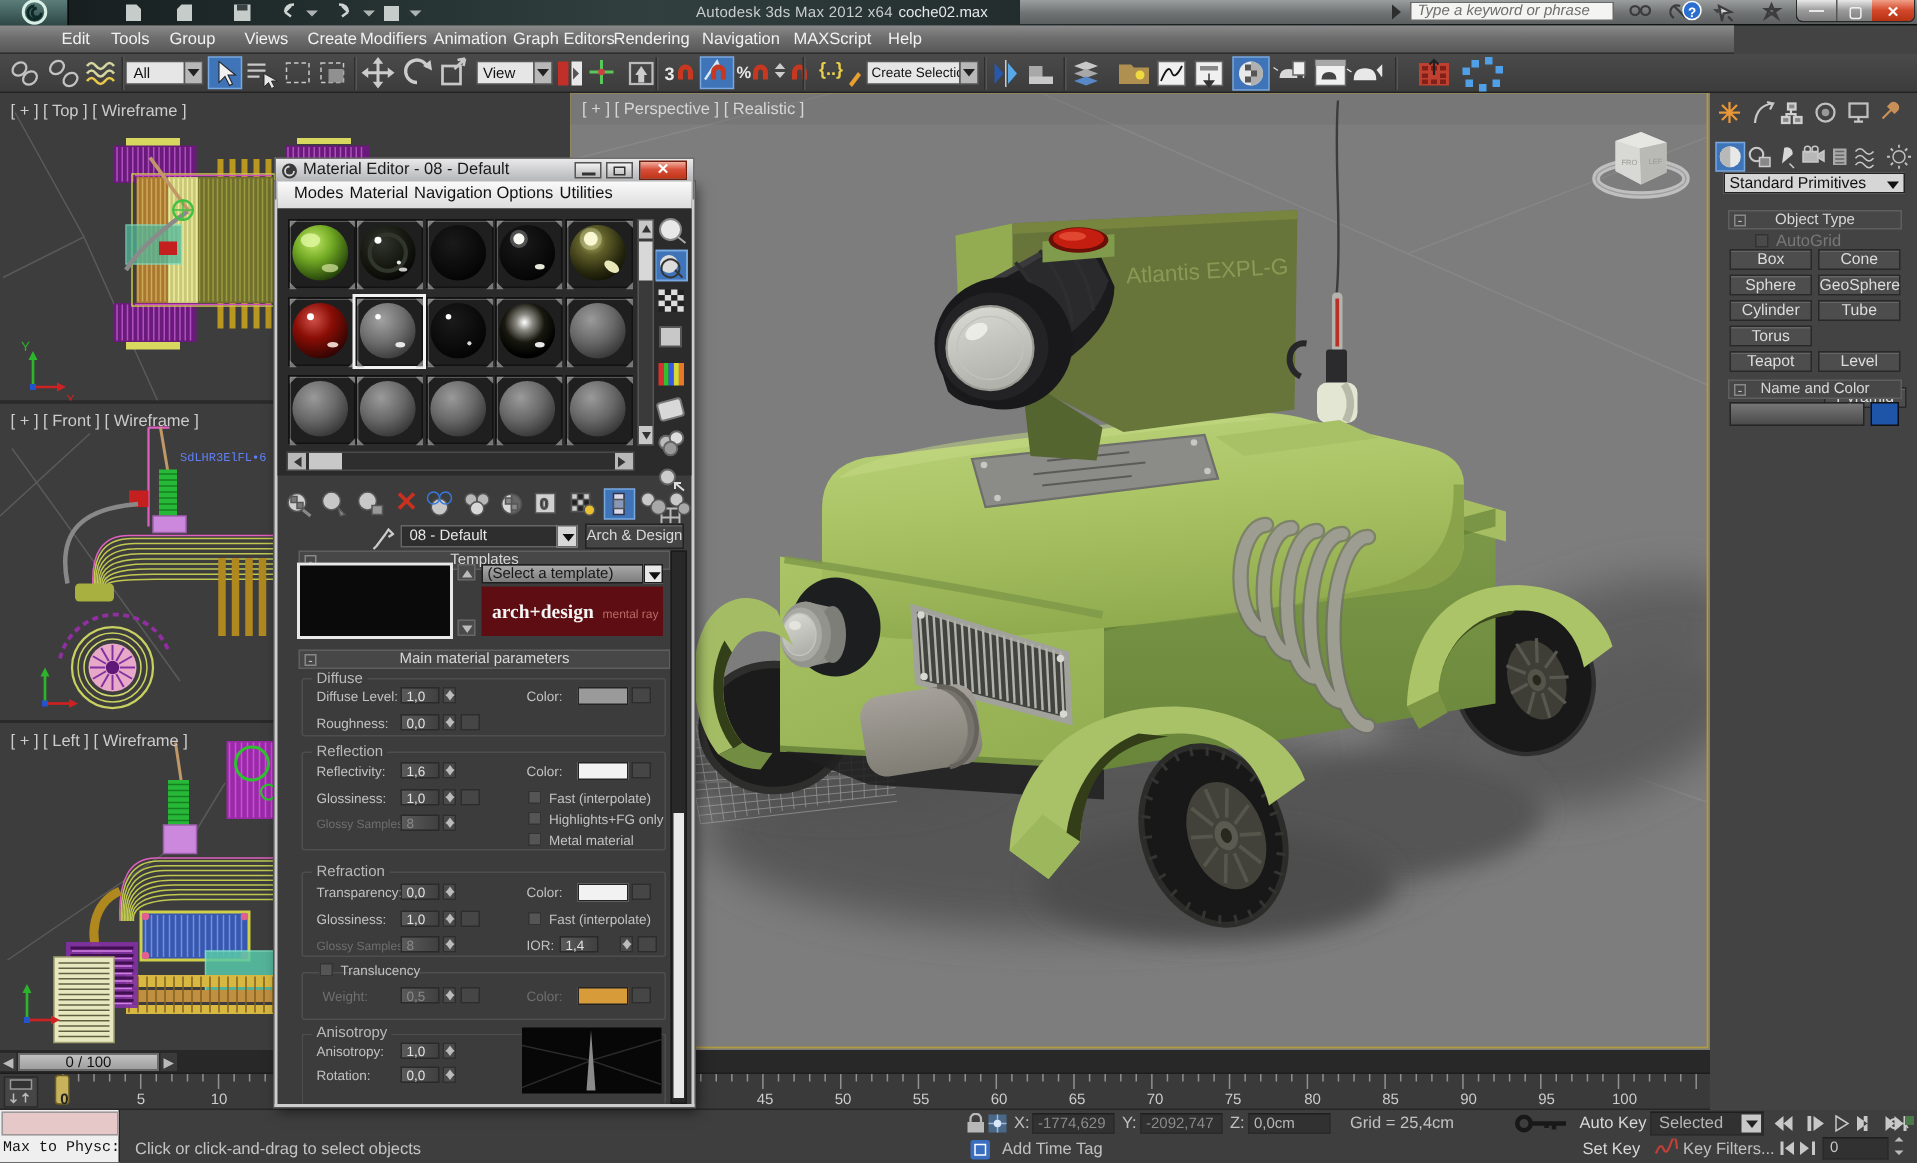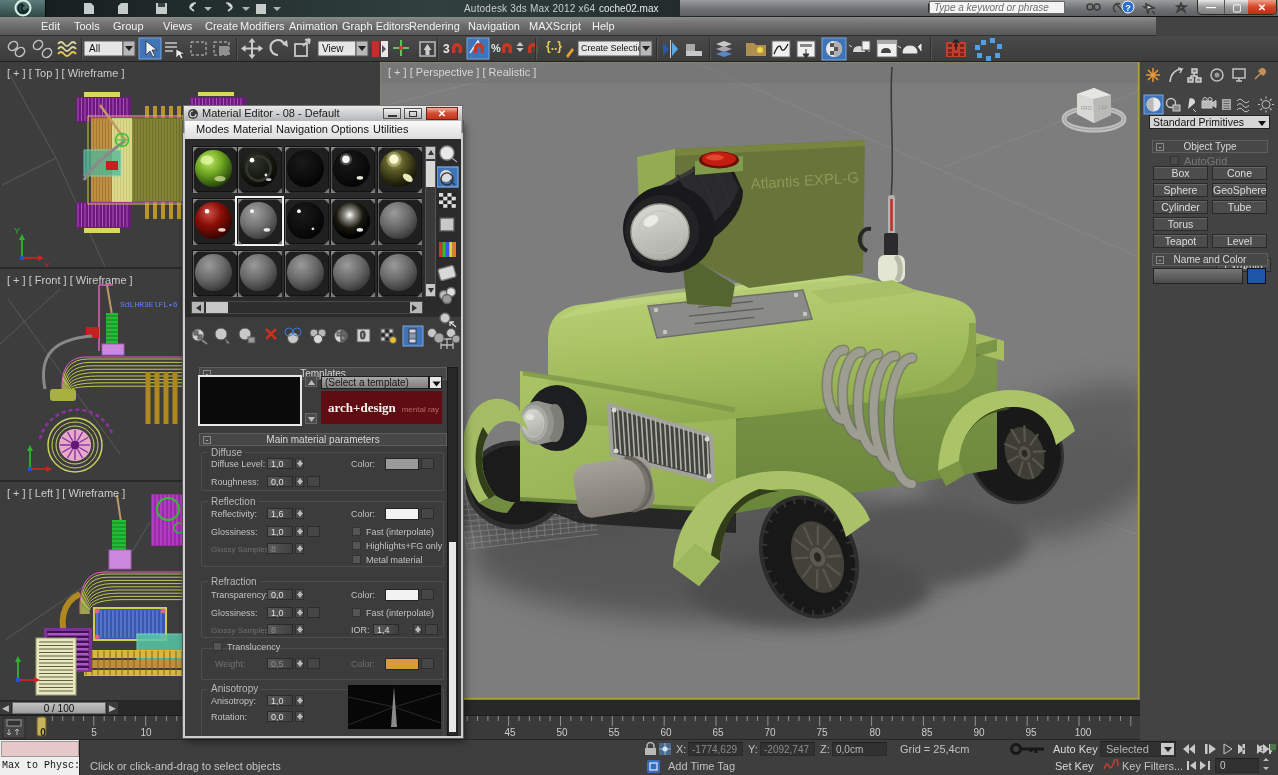--- a/index.html
+++ b/index.html
@@ -5,21 +5,21 @@
 .abs{position:absolute;}
 #stage{position:relative;width:1278px;height:775px;}
 
 #titlebar{left:0;top:0;width:1278px;height:17px;background:linear-gradient(90deg,#141a1b 0%,#23302f 18%,#31403e 34%,#273233 48%,#1c2425 60%,#121718 78%,#0c0f10 100%);}
 #appbtn{left:0;top:0;width:46px;height:17px;background:linear-gradient(180deg,#5b7d7a,#2e4745);border-right:1px solid #0a0a0a;}
 #appbtn svg{position:absolute;left:8px;top:0px;}
 #qat{left:70px;top:0;height:17px;color:#cfd6d4;}
 #titletext{left:464px;top:3px;color:#c9cdcc;font-size:10px;letter-spacing:.2px;}
 #filetext{left:599px;top:3px;color:#e6e9e8;font-size:10px;}
 #infocenter{left:680px;top:0;width:598px;height:16px;background:linear-gradient(180deg,#9a9e9f,#6f7374 55%,#5c6061);}
-#searchbox{left:249px;top:1px;width:136px;height:13px;background:#f4f4f2;border:1px solid #6a6a6a;color:#6e6e6e;font-style:italic;font-size:10px;padding-left:4px;line-height:12px;}
+#searchbox{left:260px;top:1px;width:136px;height:13px;background:#f4f4f2;border:1px solid #6a6a6a;color:#6e6e6e;font-style:italic;font-size:10px;padding-left:4px;line-height:12px;}
 #winbtns{left:517px;top:0px;width:80px;height:15px;background:linear-gradient(180deg,#e8e8e8,#9a9a9a 50%,#7c7c7c);border:1px solid #2a2a2a;border-top:none;border-radius:0 0 5px 5px;overflow:hidden;}
 #winclose{position:absolute;right:0;top:0;width:28px;height:15px;background:linear-gradient(180deg,#f0a088,#d4482a 45%,#b03010);}
 .wbtn{position:absolute;top:2px;color:#fff;font-size:10px;font-weight:bold;text-align:center;}
 
 #menubar{left:0;top:17px;width:1156px;height:19px;background:linear-gradient(180deg,#8a8a8a,#6e6e6e 45%,#585858);border-bottom:1px solid #2e2e2e;color:#f2f2f2;font-size:11px;}
 #menubar span{position:absolute;top:3px;}
 
 #toolbar{left:0;top:36px;width:1278px;height:26px;background:linear-gradient(180deg,#4a4a4a,#3c3c3c);border-bottom:1px solid #222;}
 
 #vpleft{left:0;top:62px;width:380px;height:638px;background:#2a2a2a;}
@@ -1423,20 +1423,32 @@
 <g fill="#c8c8c8">
               <circle cx="247" cy="8" r="4.5"></circle>
               <circle cx="254" cy="13" r="5" fill="#a8a8a8"></circle>
             </g>
 <g fill="#c8c8c8">
               <circle cx="266" cy="8" r="4.5"></circle>
               <circle cx="271" cy="14" r="4" fill="#a8a8a8"></circle>
             </g>
 </g>
         </svg></div>
+<div class="abs" id="mname">
+ <svg style="position:absolute;left:62px;top:1px" width="16" height="18">
+          <path d="M4 14 l6 -8 m0 0 l2 -3 3 3 -3 2 m-8 6 l-2 2" stroke="#ccc" fill="none" stroke-width="1.5"></path>
+        </svg>
+ <div style="position:absolute;left:82px;top:1px;width:118px;height:15px;background:#2e2e2e;border:1px solid #666;color:#e8e8e8;font-size:10px;padding:1px 0 0 5px;">08 - Default</div>
+ <div style="position:absolute;left:186px;top:1px;width:14px;height:15px;background:#d8d8d8;border:1px solid #666;">
+          <svg style="position:absolute;left:2px;top:4px" width="10" height="8">
+            <path d="M1 1 l4 5 4 -5 z" fill="#111"></path>
+          </svg>
+        </div>
+ <div style="position:absolute;left:205px;top:0px;width:66px;height:17px;background:#454545;border:1px solid #222;box-shadow:inset 0 1px 0 #5e5e5e;color:#d8d8d8;font-size:10px;text-align:center;line-height:16px;">Arch &amp; Design</div>
+</div>
 <div class="rollhead" style="left:14px;top:246px;width:248px;"><i>-</i>Templates</div>
 <div class="abs" style="left:13px;top:254px;width:104px;height:51px;background:#0a0a0a;border:2px solid #e8e8e8;"></div>
 <div class="abs" style="left:120px;top:255px;width:12px;height:11px;background:#4a4a4a;border:1px solid #666">
         <svg style="position:absolute;left:1px;top:2px" width="9" height="7">
           <path d="M4.5 1 l3.5 5 h-7 z" fill="#bbb"></path>
         </svg>
       </div>
 <div class="abs" style="left:120px;top:292px;width:12px;height:11px;background:#4a4a4a;border:1px solid #666">
         <svg style="position:absolute;left:1px;top:2px" width="9" height="7">
           <path d="M4.5 6 l3.5 -5 h-7 z" fill="#bbb"></path>

